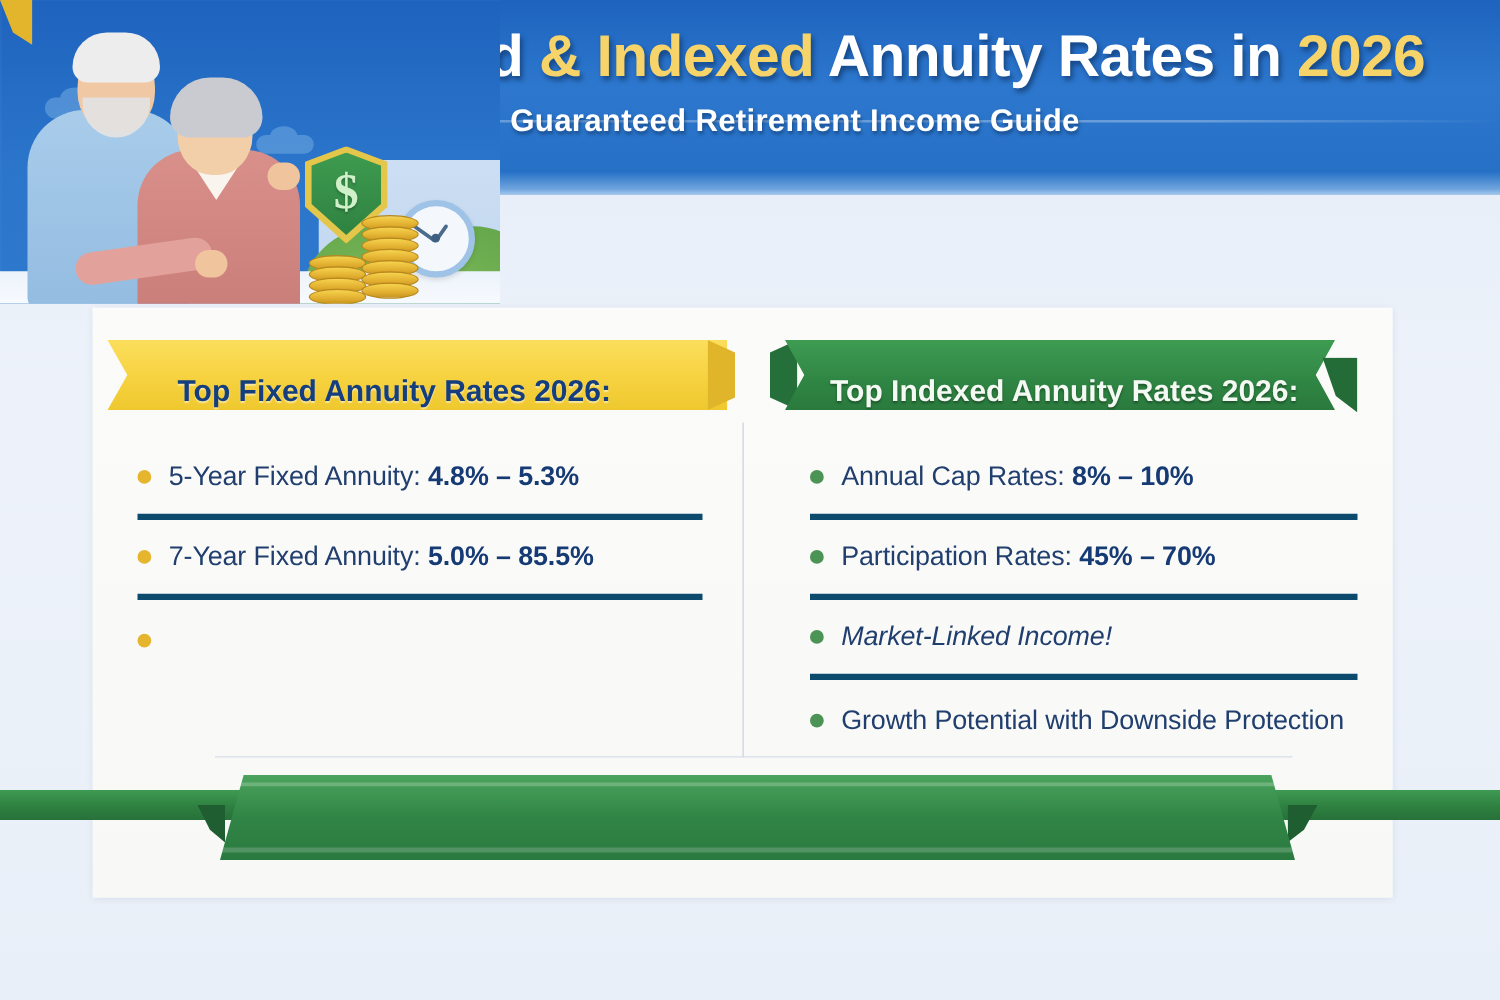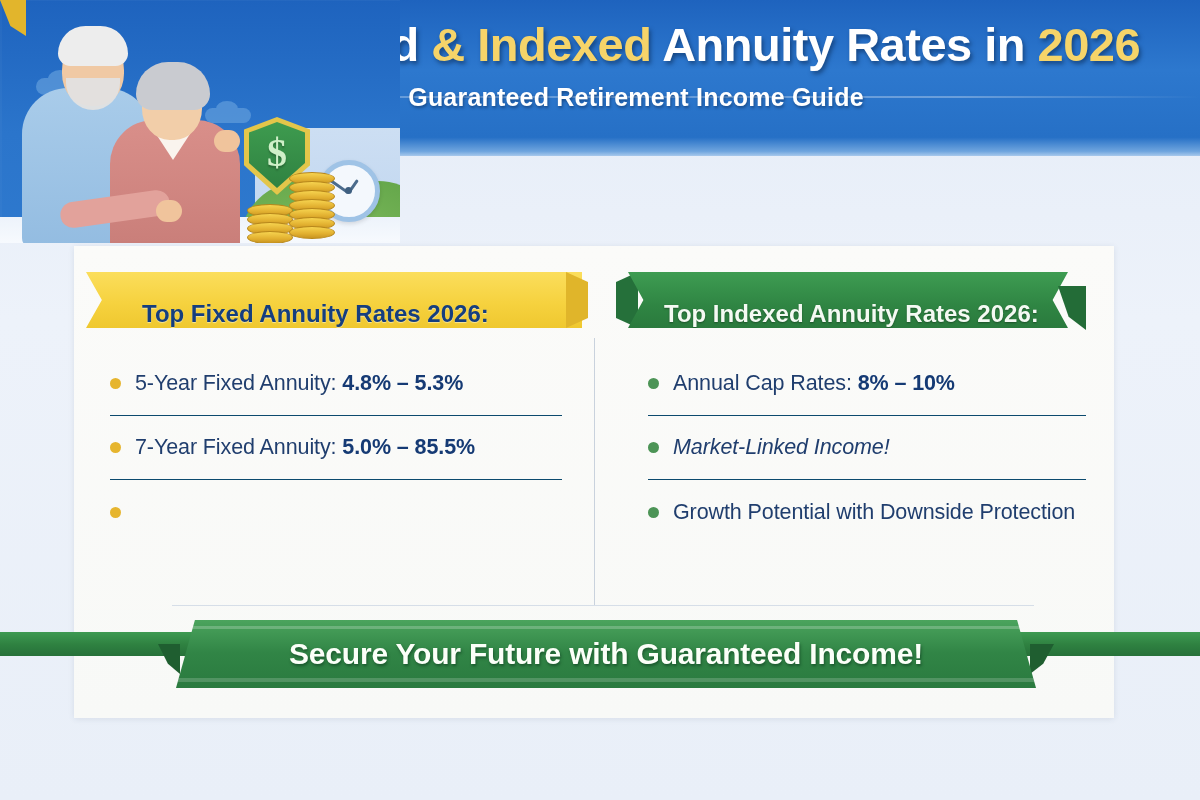--- a/index.html
+++ b/index.html
@@ -221,21 +221,21 @@
     background:#236C37;
     clip-path:polygon(0 0,100% 0,100% 100%,38% 70%);
   }
 
   
   .list{ position:absolute; }
   .list.left{ left:110px; top:352px; width:452px; }
   .list.right{ left:648px; top:352px; width:438px; }
   .li{
     position:relative; height:64px; display:flex; align-items:center;
-    border-bottom:1px solid #0c4a6e;
+    border-bottom:5px solid #0c4a6e;
   }
   .li:last-child{ border-bottom:none; }
   .bullet{
     width:11px; height:11px; border-radius:50%; flex:0 0 auto; margin-right:14px;
   }
   .bullet.gold{ background:#E6B52E; }
   .bullet.green{ background:#4C9456; }
   .li .txt{
     font-size:21.5px; color:#203E6E; white-space:nowrap; letter-spacing:-.1px;
   }
@@ -377,28 +377,31 @@
   </div>
 </div>
 
 <div class="list right">
   <div class="li">
     <span class="bullet green"></span>
     <span class="txt"><span>Annual Cap Rates: </span><b>8% – 10%</b></span>
   </div>
   <div class="li">
     <span class="bullet green"></span>
+    <span class="txt"><span>Participation Rates: </span><b>45% – 70%</b></span>
+  </div>
+  <div class="li">
+    <span class="bullet green"></span>
     <span class="txt"><span class="em">Market-Linked Income!</span></span>
   </div>
   <div class="li">
     <span class="bullet green"></span>
     <span class="txt"><span>Growth Potential with Downside Protection</span></span>
   </div>
 </div>
 
 <div class="banner-bg"></div>
 <div class="bn-tail-l"></div>
 <div class="bn-tail-r"></div>
 <div class="banner">
   <div class="bar-top"></div>
   <div class="bar-bot"></div>
-  <span class="blbl">Secure Your Future with Guaranteed Income!</span>
 </div>
 
 </body></html>

